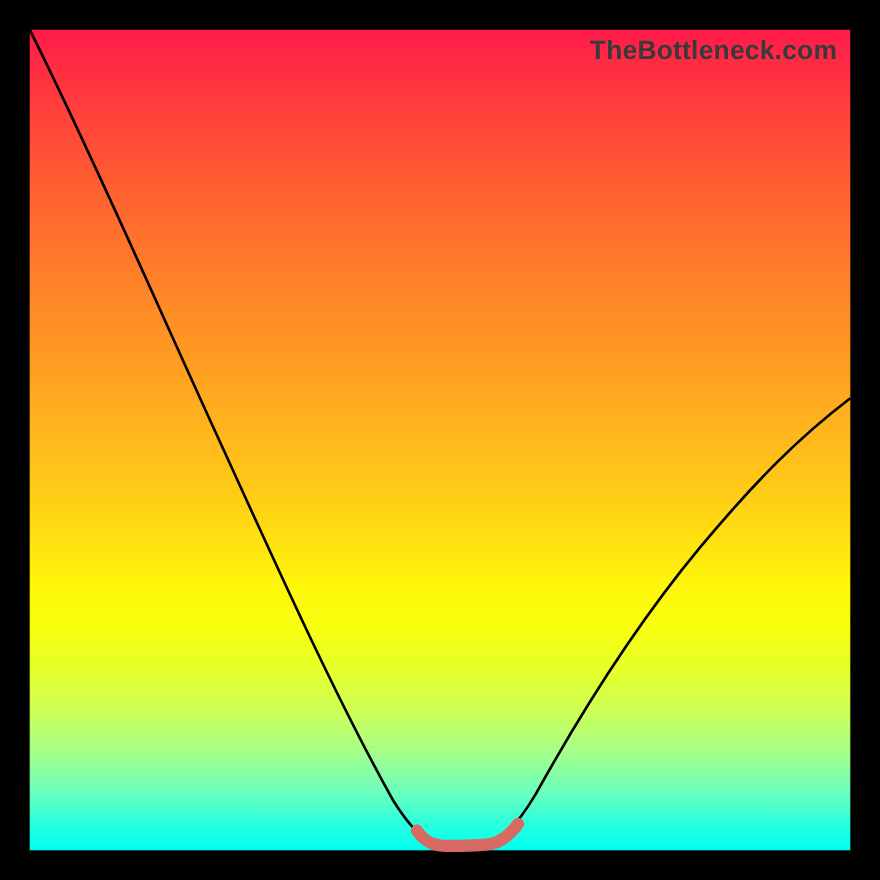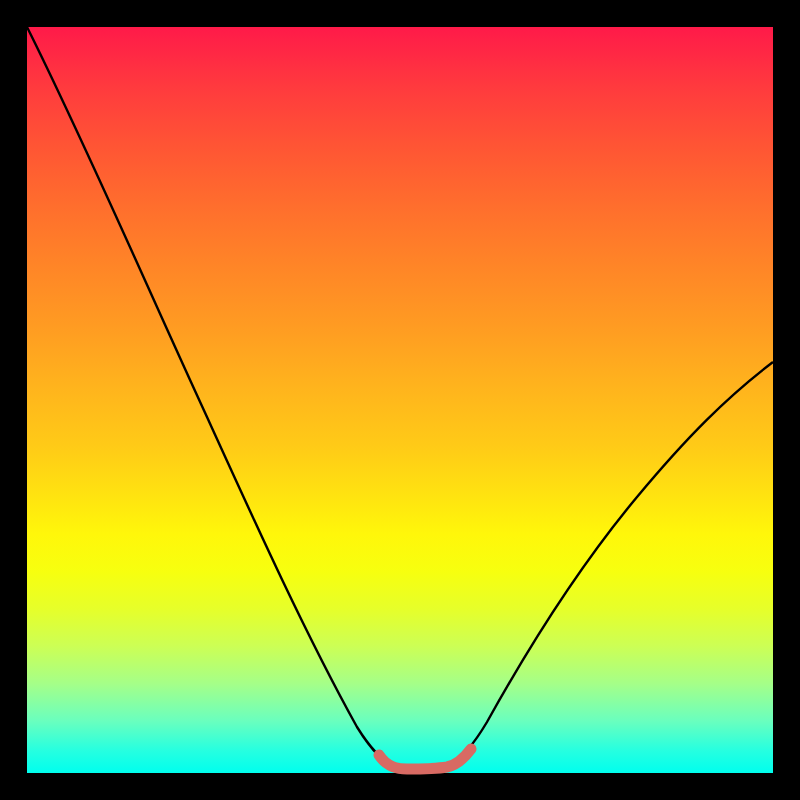--- a/index.html
+++ b/index.html
@@ -78,14 +78,15 @@
                C 386 742, 402 742, 416 740
                C 430 737, 444 722, 460 695
                C 510 605, 560 530, 610 470
                C 660 410, 700 370, 746 335" fill="none" stroke="#000" stroke-width="2.4"></path>
       <path d="M 352 728
                C 360 740, 370 742, 380 742
                C 395 742, 408 742, 420 740
                C 430 738, 438 730, 444 722" fill="none" stroke="#d86a63" stroke-width="11" stroke-linecap="round" stroke-linejoin="round"></path>
     </svg>
 
+    <div class="watermark">TheBottleneck.com</div>
   </div>
 </div>
 
 </body></html>

